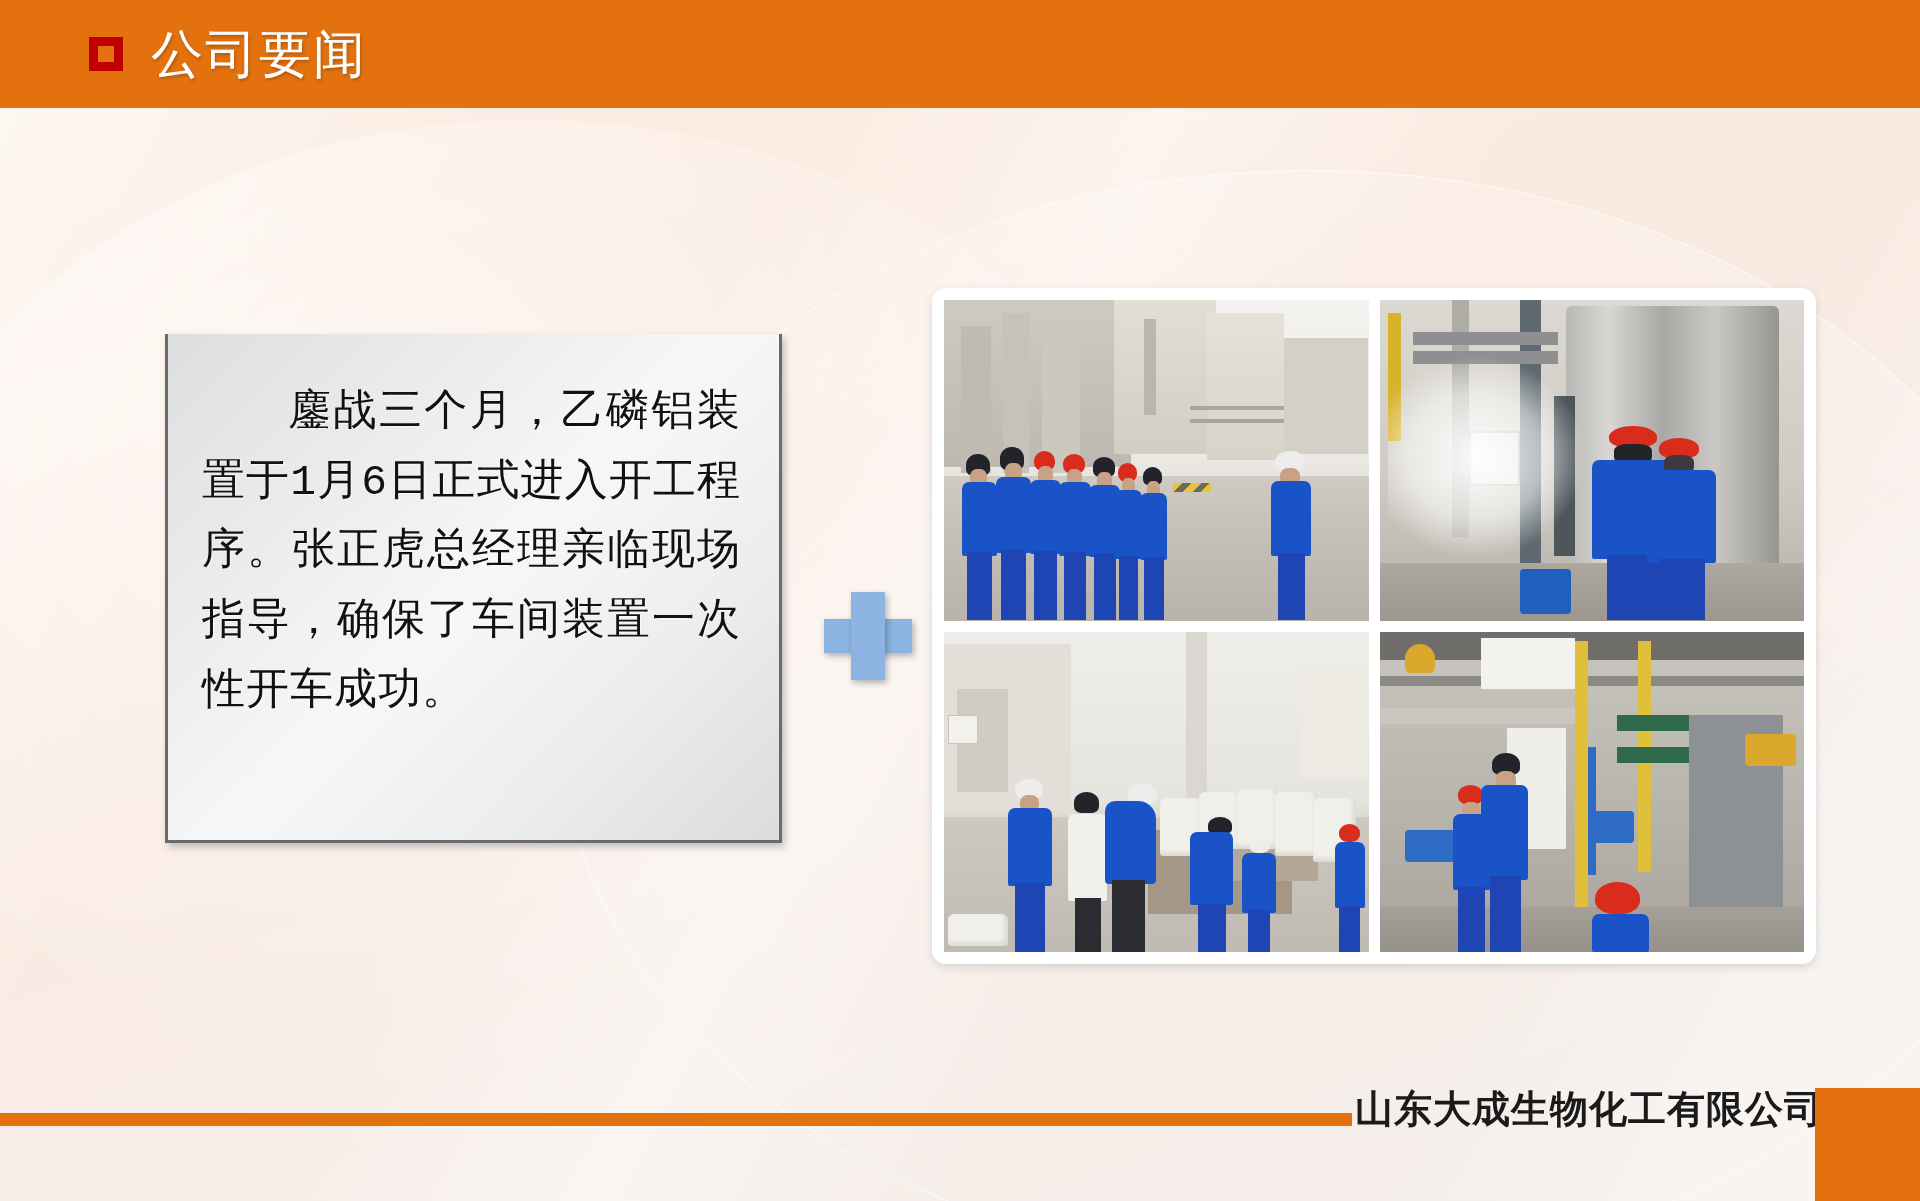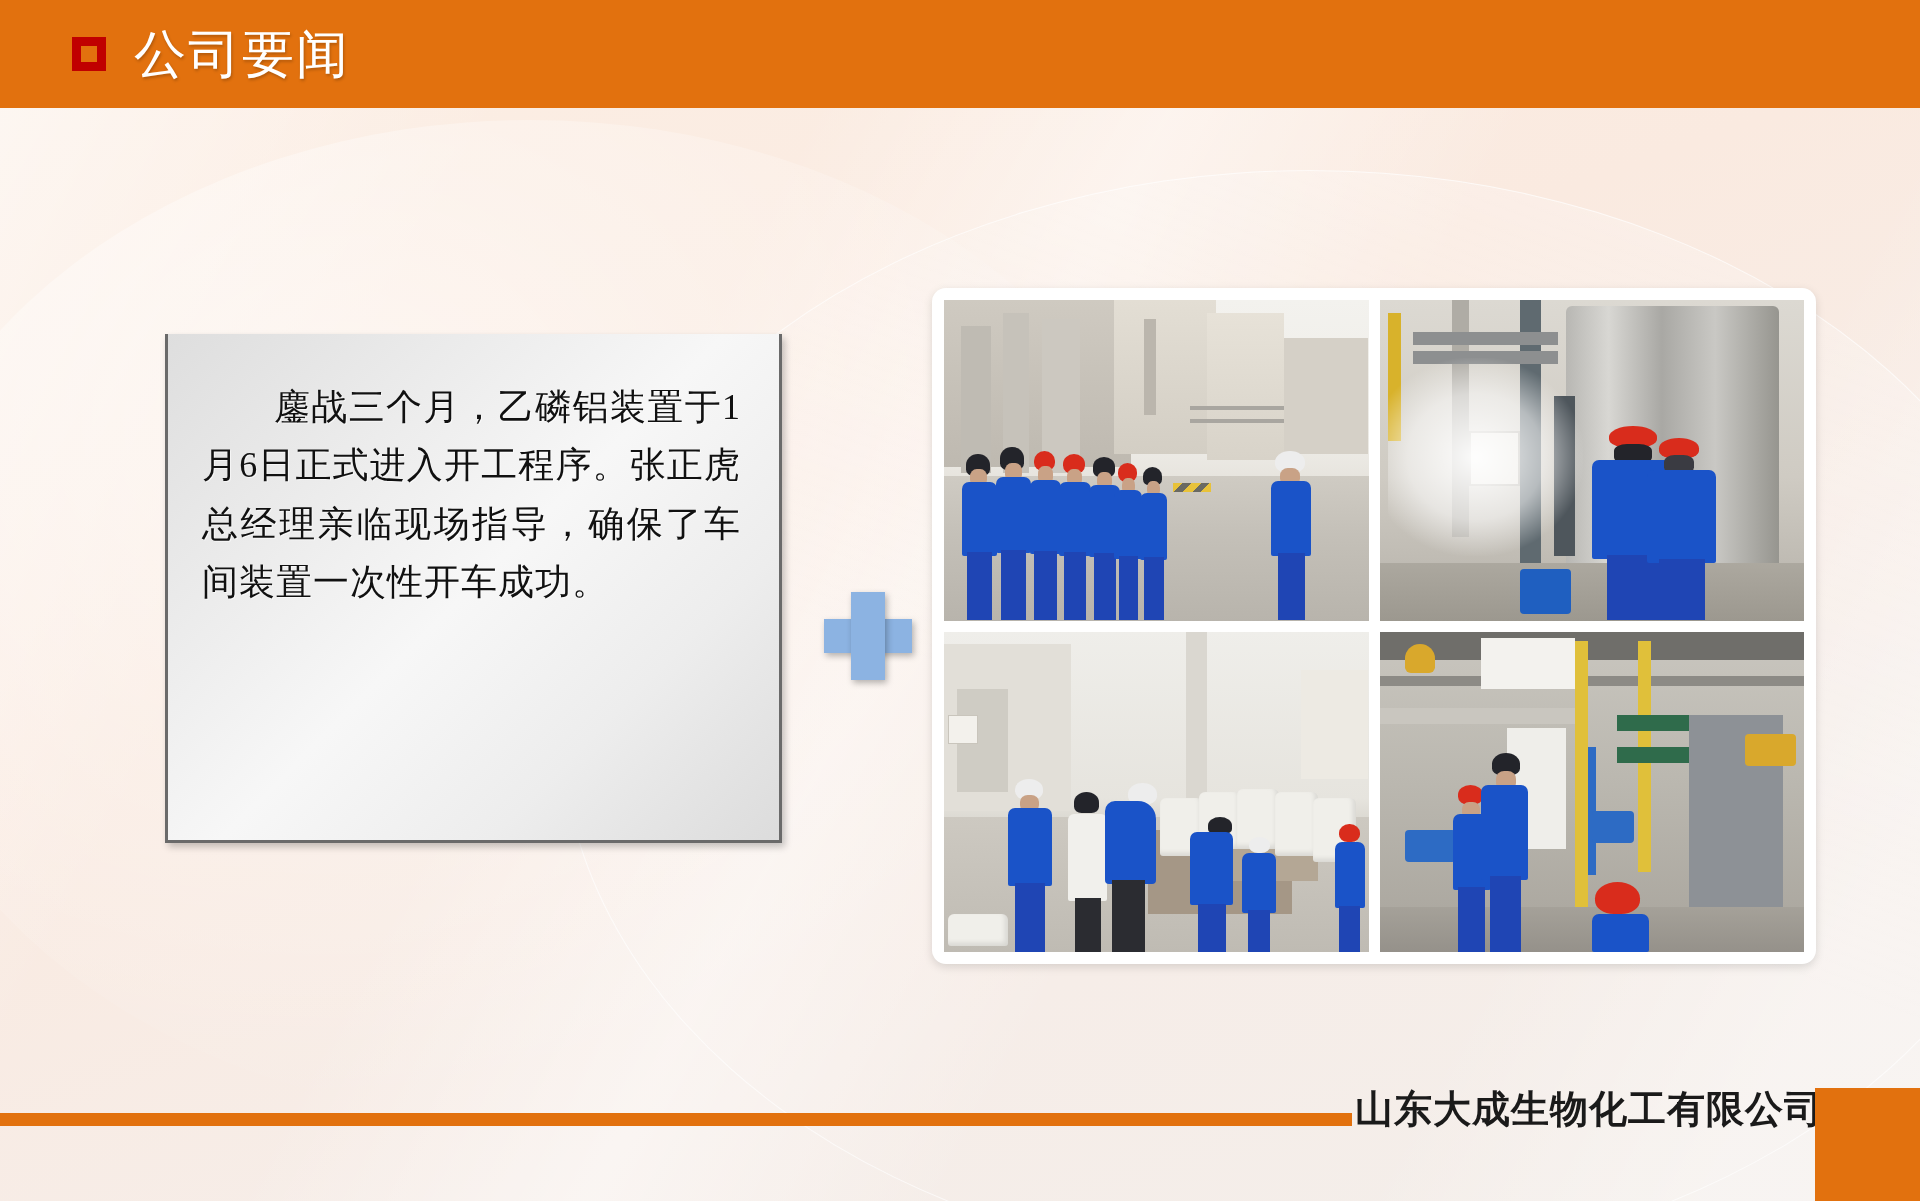--- a/index.html
+++ b/index.html
@@ -35,20 +35,21 @@
 
   
   .header-band {
     position:absolute; left:0; top:0;
     width:1920px; height:108px;
     background:#E2710E;
   }
   .header-inner {
     display:flex; align-items:center; height:100%;
     padding-left:72px;
+    margin-left:17px;
   }
   .bullet-square {
     width:34px; height:34px;
     border:9px solid #C00000;
     background:transparent;
     margin-right:28px;
     flex:0 0 auto;
   }
   .header-title {
     color:#FFFFFF;
@@ -82,22 +83,22 @@
   .article-body {
     position:relative;
     height:509px;
     border:3px solid #6A6A6A;
     border-top:none;
     background:linear-gradient(135deg, #DEDEDE 0%, #E9E9E9 22%, #F7F7F7 50%, #EDEDED 74%, #DCDCDC 100%);
     box-shadow:3px 4px 7px rgba(0,0,0,0.22);
     padding:44px 38px 30px 34px;
   }
   .article-text {
-    font-family:Liberation Serif, serif;
-    font-size:36px;
+    font-family:Liberation Mono, monospace;
+    font-size:43px;
     line-height:1.62;
     color:#111111;
     text-indent:2em;
     letter-spacing:1px;
     text-align:justify;
     text-shadow:1px 1px 0 rgba(255,255,255,0.6);
   }
 
   
   .connector-plus {

